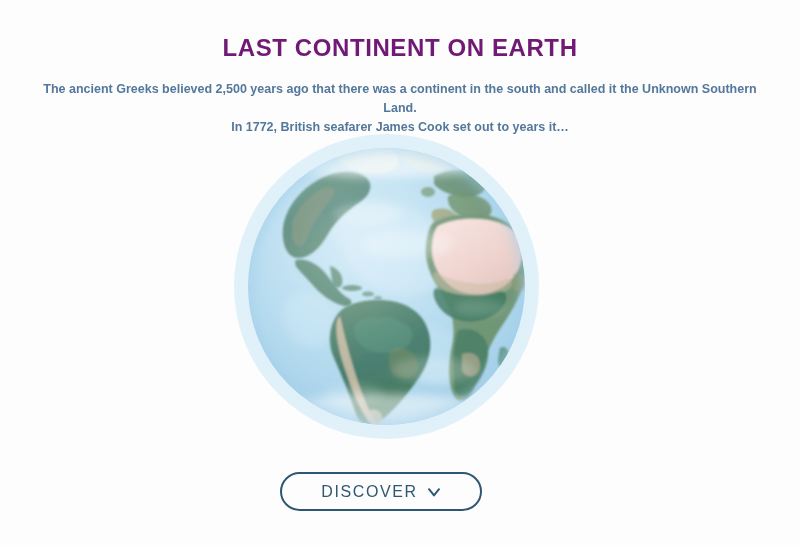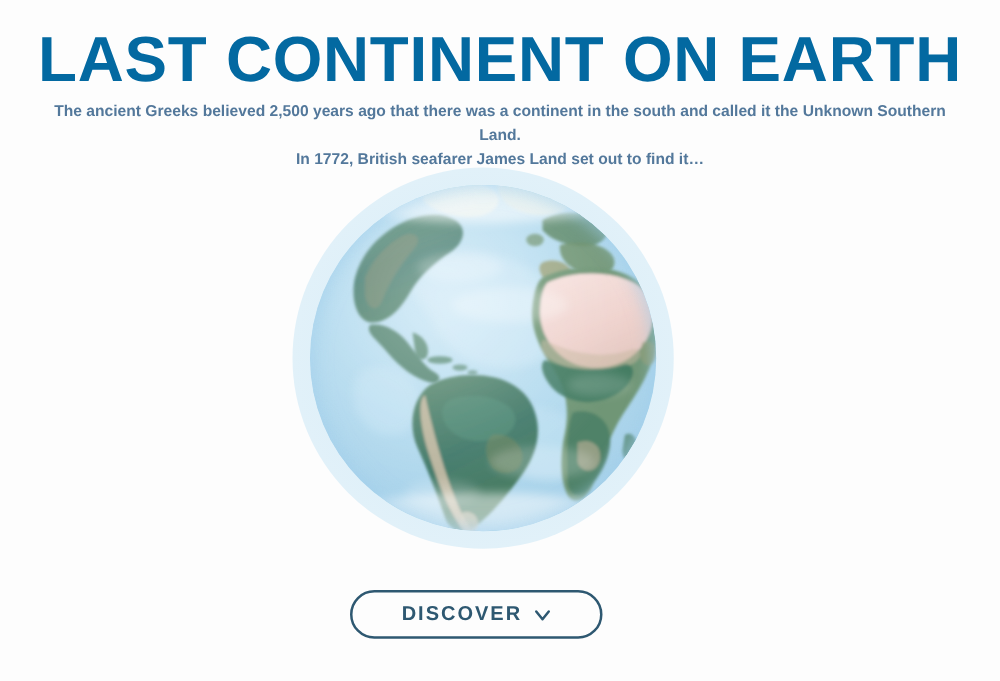--- a/index.html
+++ b/index.html
@@ -22,25 +22,25 @@
     display: flex;
     flex-direction: column;
     align-items: center;
     background: #fdfdfd;
   }
 
   
   .hero-title {
     margin: 0;
     padding-top: 26px;
-    font-size: 51px;
+    font-size: 24px;
     line-height: 44px;
     font-weight: 600;
     letter-spacing: 0.6px;
-    color: #0369a1;
+    color: #701a75;
     text-align: center;
     white-space: nowrap;
   }
 
   
   .hero-subtitle {
     margin: 0;
     padding-top: 10px;
     font-size: 12.5px;
     line-height: 19px;
@@ -125,21 +125,21 @@
     display: flex;
     align-items: center;
     justify-content: center;
     gap: 9px;
     cursor: pointer;
     padding: 0;
     font-family: "Liberation Sans", sans-serif;
   }
   .discover-label {
     font-size: 16px;
-    font-weight: 700;
+    font-weight: 400;
     letter-spacing: 1.6px;
     color: #2e5871;
     line-height: 1;
     text-align: right;
   }
   .chevron-down {
     display: inline-block;
     width: 14px;
     height: 14px;
     line-height: 0;
@@ -147,21 +147,21 @@
 </style>
 </head>
 <body>
 
 <div class="hero">
 
   <h1 class="hero-title">LAST CONTINENT ON EARTH</h1>
 
   <p class="hero-subtitle">
     <span class="sub-line">The ancient Greeks believed 2,500 years ago that there was a continent in the south and called it the Unknown Southern Land.</span>
-    <span class="sub-line">In 1772, British seafarer James Land set out to find it…</span>
+    <span class="sub-line">In 1772, British seafarer James Cook set out to years it…</span>
   </p>
 
   <div class="globe-wrap">
     <div class="globe-halo"></div>
     <div class="globe">
       <svg viewBox="0 0 277 277" xmlns="http://www.w3.org/2000/svg" aria-hidden="true">
         <defs>
           <clipPath id="sphereClip">
             <circle cx="138.5" cy="138.5" r="138.5"></circle>
           </clipPath>

